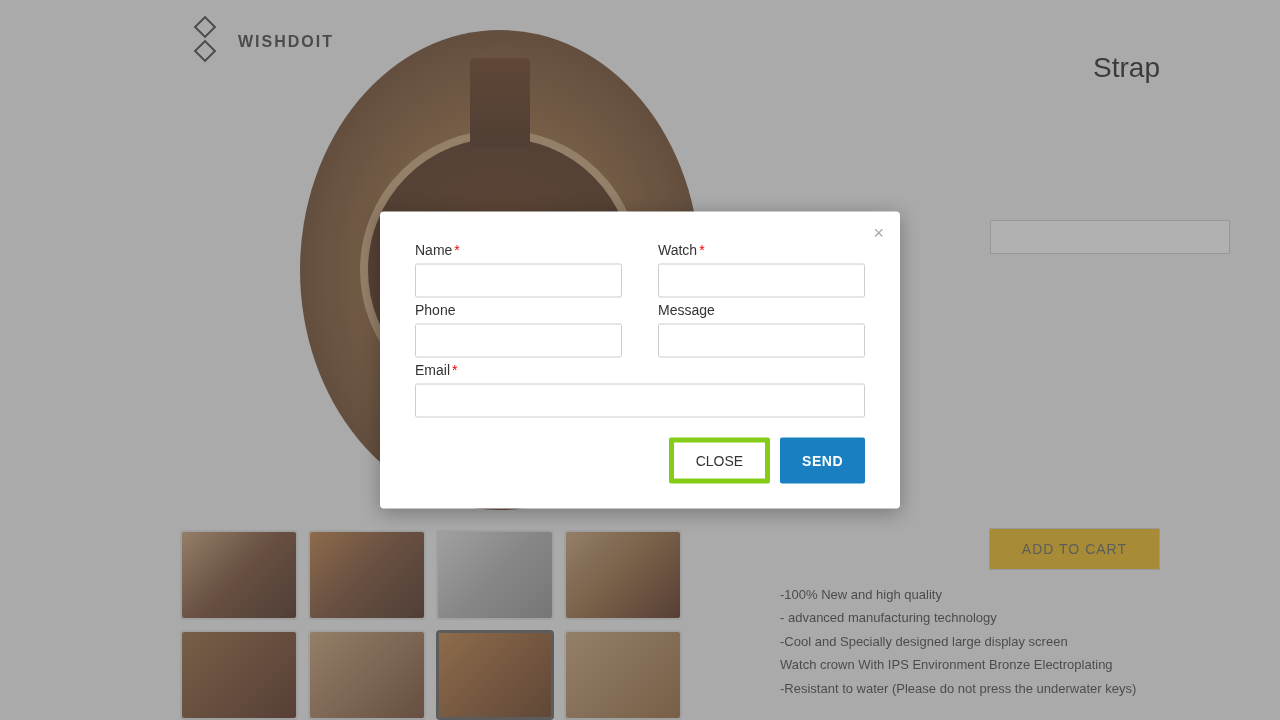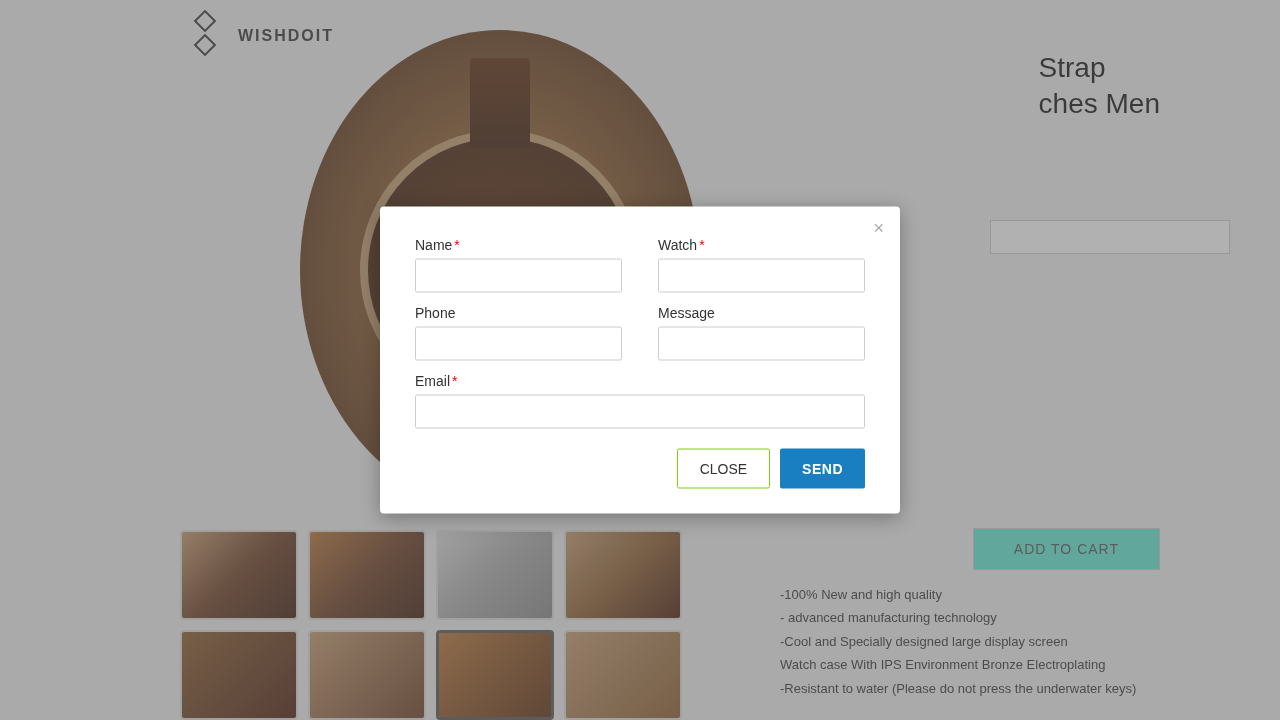--- a/index.html
+++ b/index.html
@@ -16,21 +16,21 @@
     .page-bg {
       width: 100%;
       height: 100%;
       background: #f0f0f0;
       position: absolute;
       top: 0; left: 0;
     }
 
     .page-header {
       position: absolute;
-      top: 9px;
+      top: 15px;
       left: 180px;
       display: flex;
       align-items: center;
       gap: 8px;
     }
 
     .logo-icon {
       width: 50px;
       height: 50px;
     }
@@ -108,22 +108,22 @@
       bottom: 0px;
       left: 180px;
       display: flex;
       gap: 10px;
     }
 
     .add-to-cart-btn {
       position: absolute;
       bottom: 150px;
       right: 120px;
-      padding: 12px 40px;
-      background: #5eead4;
+      padding: 12px 32px;
+      background: #eab308;
       border: 1px solid #ccc;
       color: #555;
       font-size: 14px;
       letter-spacing: 1px;
       cursor: pointer;
     }
 
     .product-desc {
       position: absolute;
       bottom: 20px;
@@ -177,21 +177,21 @@
       color: #aaa;
       cursor: pointer;
       background: none;
       border: none;
       line-height: 1;
     }
 
     .form-row {
       display: flex;
       gap: 36px;
-      margin-bottom: 12px;
+      margin-bottom: 4px;
     }
 
     .form-group {
       flex: 1;
       display: flex;
       flex-direction: column;
     }
 
     .form-label {
       font-size: 14px;
@@ -227,21 +227,21 @@
     .modal-actions {
       display: flex;
       justify-content: flex-end;
       gap: 10px;
       margin-top: 20px;
     }
 
     .btn-close {
       padding: 10px 22px;
       background: white;
-      border: 1px solid #84cc16;
+      border: 5px solid #84cc16;
       color: #333;
       font-size: 14px;
       cursor: pointer;
       border-radius: 2px;
     }
 
     .btn-send {
       padding: 12px 22px;
       background: #1a7fc1;
       border: none;
@@ -284,21 +284,20 @@
 <div class="page-header">
   <svg class="logo-icon" viewBox="0 0 50 50" xmlns="http://www.w3.org/2000/svg">
     <rect x="18" y="5" width="14" height="14" fill="none" stroke="#333" stroke-width="2" transform="rotate(45 25 12)"></rect>
     <rect x="18" y="29" width="14" height="14" fill="none" stroke="#333" stroke-width="2" transform="rotate(45 25 36)"></rect>
   </svg>
   <div class="logo-text">WISHDOIT</div>
 </div>
 
 <div class="product-title">
   <span>Strap</span><br>
-  <span>ches Men</span>
 </div>
 
 <div class="main-watch-img">
   <div class="watch-face">
     <div class="strap-top"></div>
     <div class="strap-bottom"></div>
   </div>
 </div>
 
 <select class="dropdown-select">
@@ -334,21 +333,21 @@
       <div class="thumb-inner" style="background:linear-gradient(135deg,#c49a6c 0%,#8b5a2b 100%)"></div>
     </div>
 </div>
 
 <button class="add-to-cart-btn">ADD TO CART</button>
 
 <div class="product-desc">
   <div>-100% New and high quality</div>
   <div>- advanced manufacturing technology</div>
   <div>-Cool and Specially designed large display screen</div>
-  <div>Watch case With IPS Environment Bronze Electroplating</div>
+  <div>Watch crown With IPS Environment Bronze Electroplating</div>
   <div>-Resistant to water (Please do not press the underwater keys)</div>
 </div>
 
 <div class="overlay"></div>
 
 <div class="modal">
   <button class="modal-close-x">×</button>
 
   <div class="form-row">
     <div class="form-group">

